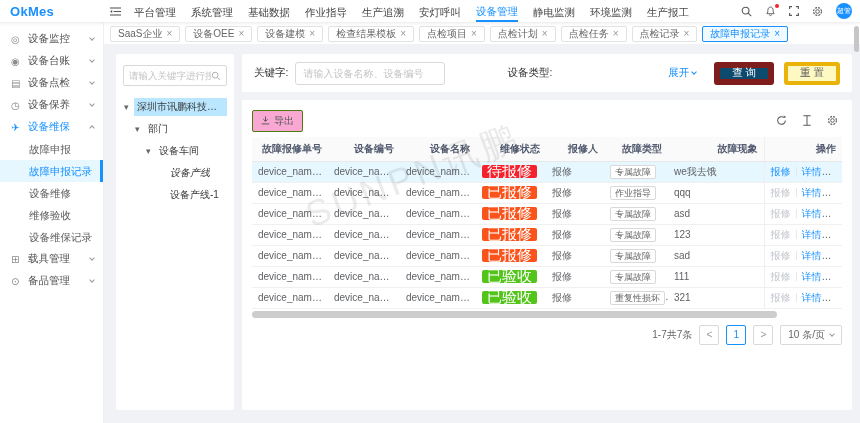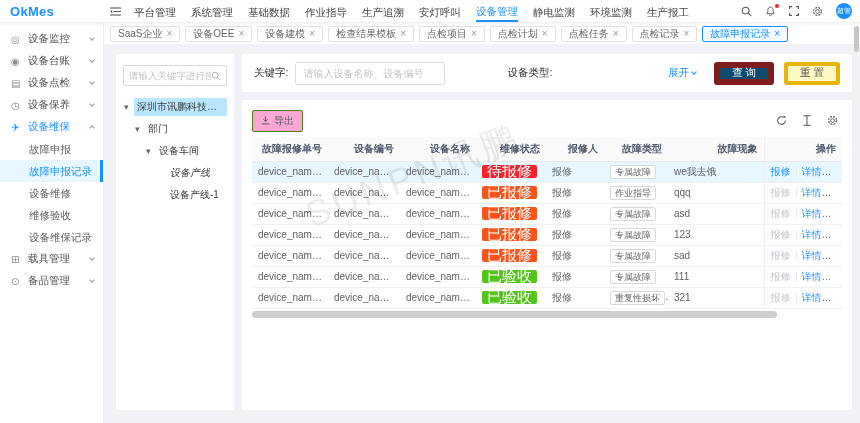--- a/index.html
+++ b/index.html
@@ -425,20 +425,30 @@
                     <td>321</td>
                     <td class="op"><span class="lnk dis">报修</span><i class="vsep"></i><span class="lnk blue">详情</span><i class="vsep"></i><span class="lnk red">删除</span></td>
                   </tr>
                 </tbody>
             </table>
 
             <div class="hscroll">
                 <div class="hthumb"></div>
               </div>
 
+            <div class="pager">
+              <span>1-7共7条</span>
+              <span class="pbtn">&lt;</span>
+              <span class="pbtn cur">1</span>
+              <span class="pbtn">&gt;</span>
+              <span class="psize">
+                <span>10 条/页</span>
+                <i class="chev"></i>
+              </span>
+            </div>
           </div>
         </div>
       </div>
     </div>
   </div>
 
   <div class="page-scroll"></div>
 </div>
 
 </body></html>

